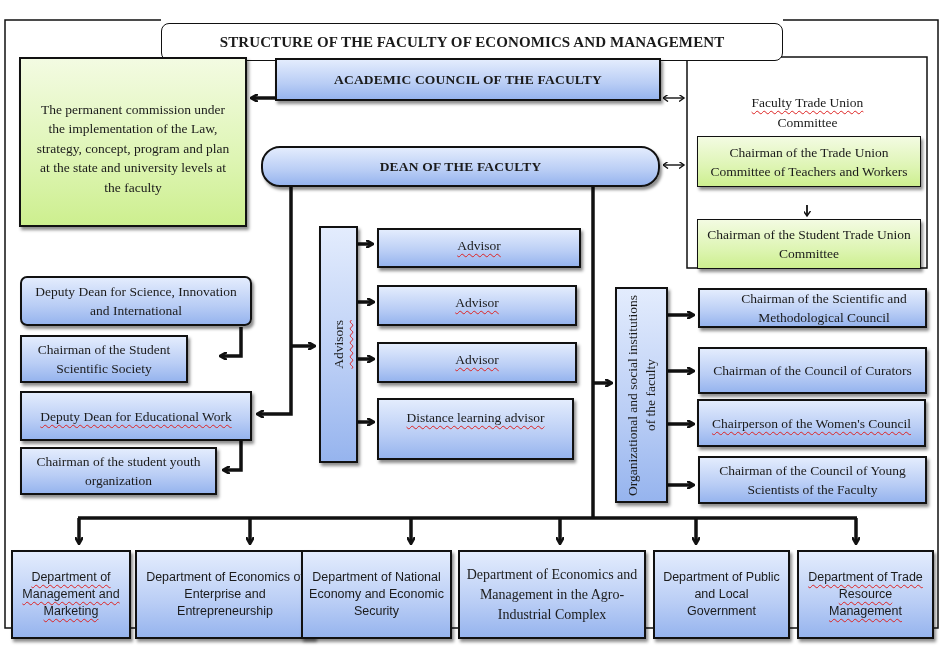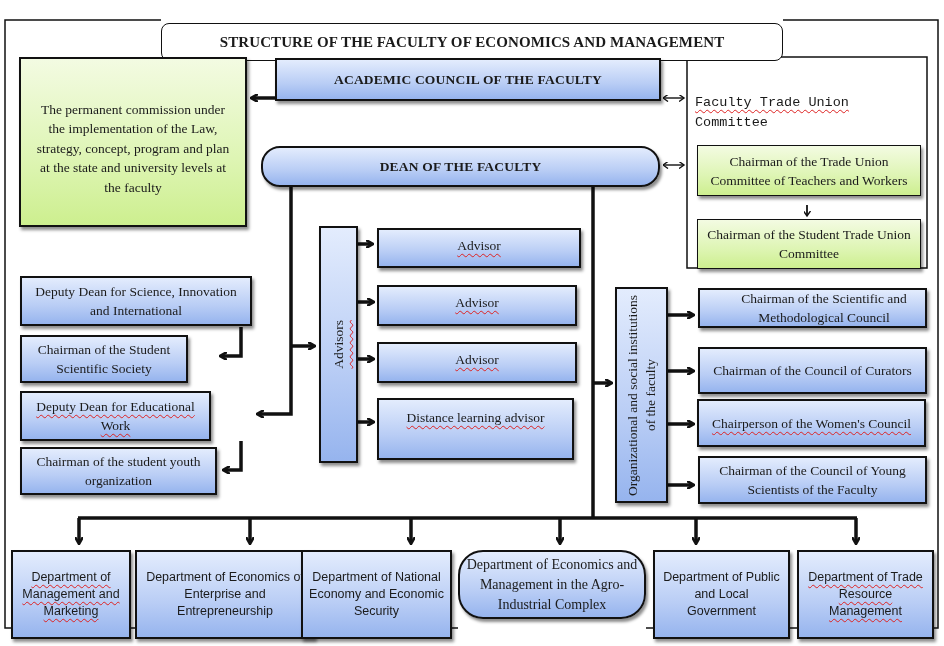--- a/index.html
+++ b/index.html
@@ -98,38 +98,38 @@
 </div>
 
 <div class="box bold" style="left:275px;top:58px;width:386px;height:43px;">
   <span>ACADEMIC COUNCIL OF THE FACULTY</span>
 </div>
 
 <div class="box bold" style="left:261px;top:146px;width:399px;height:41px;border-radius:19px;">
   <span>DEAN OF THE FACULTY</span>
 </div>
 
-<div class="abs" style="left:695px;top:93px;width:225px;text-align:left;font-family:Liberation Mono, monospace;font-size:13.5px;line-height:20px;">
+<div class="abs" style="left:695px;top:93px;width:225px;text-align:center;font-family:Liberation Serif, serif;font-size:13.5px;line-height:20px;">
   <div><span class="squig">Faculty Trade Union</span></div>
   <div>Committee</div>
 </div>
-<div class="box green" style="left:697px;top:145px;width:224px;height:51px;border-width:1.5px;">
+<div class="box green" style="left:697px;top:136px;width:224px;height:51px;border-width:1.5px;">
   <span>Chairman of the Trade Union Committee of Teachers and Workers</span>
 </div>
 <div class="box green" style="left:697px;top:219px;width:224px;height:50px;border-width:1.5px;">
   <span>Chairman of the Student Trade Union Committee</span>
 </div>
 
-<div class="box" style="left:20px;top:276px;width:232px;height:50px;">
+<div class="box" style="left:20px;top:276px;width:232px;height:50px;border-radius:7px;">
   <span>Deputy Dean for Science, Innovation and International</span>
 </div>
 <div class="box" style="left:20px;top:335px;width:168px;height:48px;">
   <span>Chairman of the Student Scientific Society</span>
 </div>
-<div class="box" style="left:20px;top:391px;width:191px;height:50px;">
+<div class="box" style="left:20px;top:391px;width:232px;height:50px;">
   <span class="squig">Deputy Dean for Educational Work</span>
 </div>
 <div class="box" style="left:20px;top:447px;width:197px;height:48px;">
   <span>Chairman of the student youth organization</span>
 </div>
 
 <div class="box" style="left:319px;top:226px;width:39px;height:237px;padding:0;">
   <span class="vert squig">Advisors</span>
 </div>
 <div class="box" style="left:377px;top:228px;width:204px;height:40px;align-items:flex-start;padding-top:6px;">
@@ -163,21 +163,21 @@
 
 <div class="box sans" style="left:11px;top:550px;width:120px;height:89px;">
   <span class="squig">Department of Management and Marketing</span>
 </div>
 <div class="box sans" style="left:135px;top:550px;width:180px;height:89px;">
   <span>Department of Economics of Enterprise and Entrepreneurship</span>
 </div>
 <div class="box sans" style="left:301px;top:550px;width:151px;height:89px;">
   <span>Department of National Economy and Economic Security</span>
 </div>
-<div class="box" style="left:458px;top:550px;width:188px;height:69px;font-size:14px;line-height:20px;border-radius:25px;">
+<div class="box" style="left:458px;top:550px;width:188px;height:89px;font-size:14px;line-height:20px;">
   <span>Department of Economics and Management in the Agro-Industrial Complex</span>
 </div>
 <div class="box sans" style="left:653px;top:550px;width:137px;height:89px;">
   <span>Department of Public and Local Government</span>
 </div>
 <div class="box sans" style="left:797px;top:550px;width:137px;height:89px;">
   <span class="squig">Department of Trade Resource Management</span>
 </div>
 
 </body></html>

